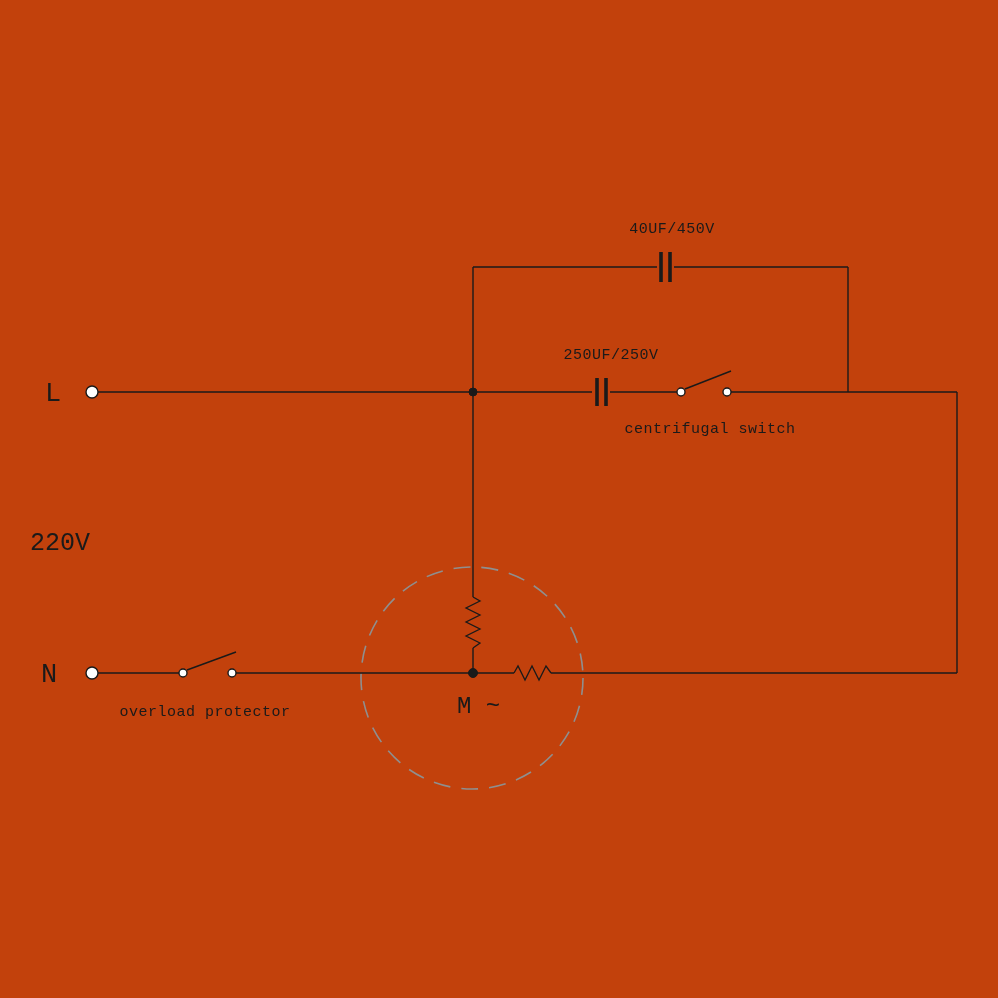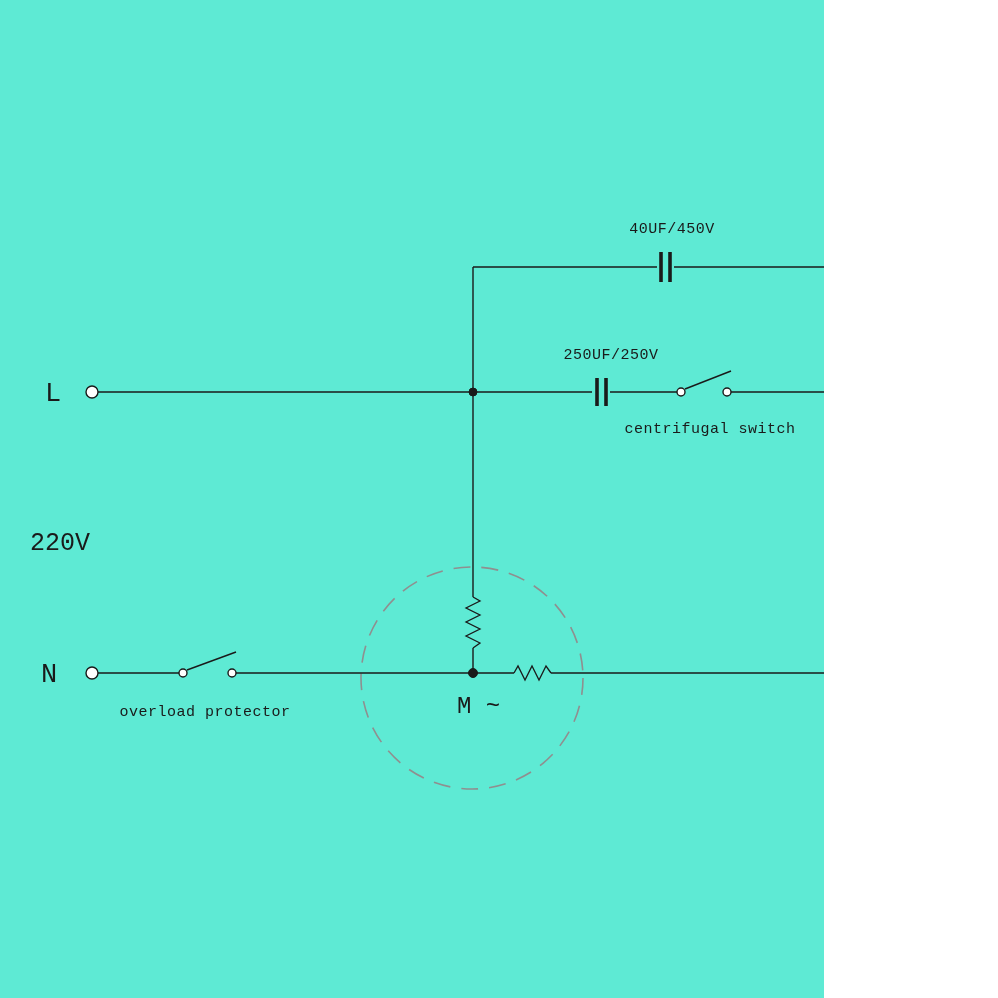--- a/index.html
+++ b/index.html
@@ -2,23 +2,23 @@
 <html><head>
 <meta charset="utf-8">
 <style>
   html, body {
     margin: 0;
     padding: 0;
     background: #ffffff;
   }
   .canvas {
     position: relative;
-    width: 824px;
+    width: 998px;
     height: 998px;
-    background: #5eead4;
+    background: #c2410c;
     overflow: hidden;
     font-family: "Liberation Mono", monospace;
     text-align: right;
   }
   svg {
     display: block;
   }
   svg text {
     font-family: "Liberation Mono", monospace;
     fill: #1a1a1a;

